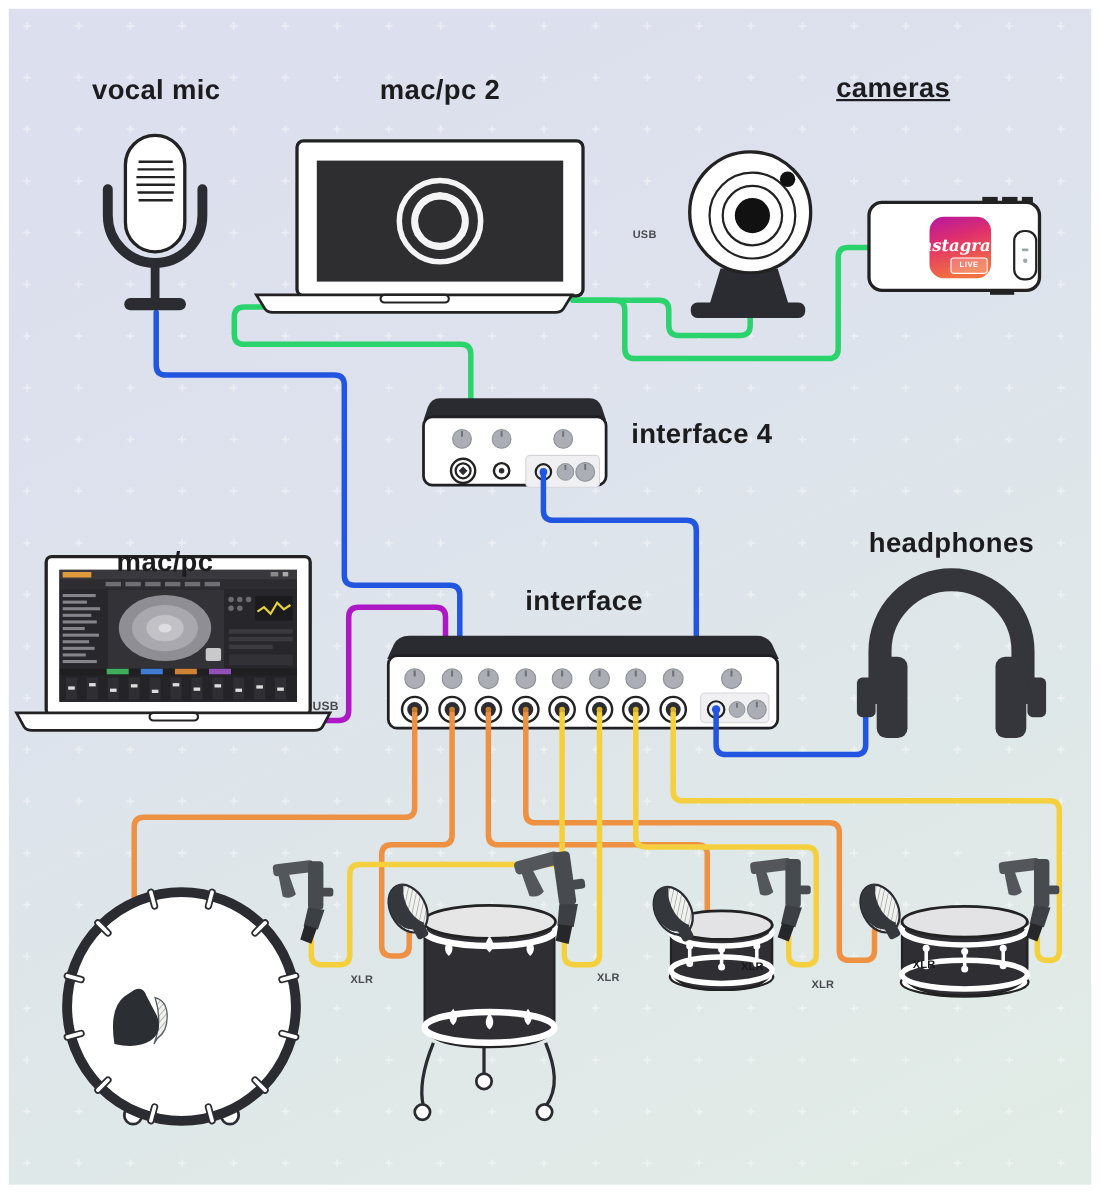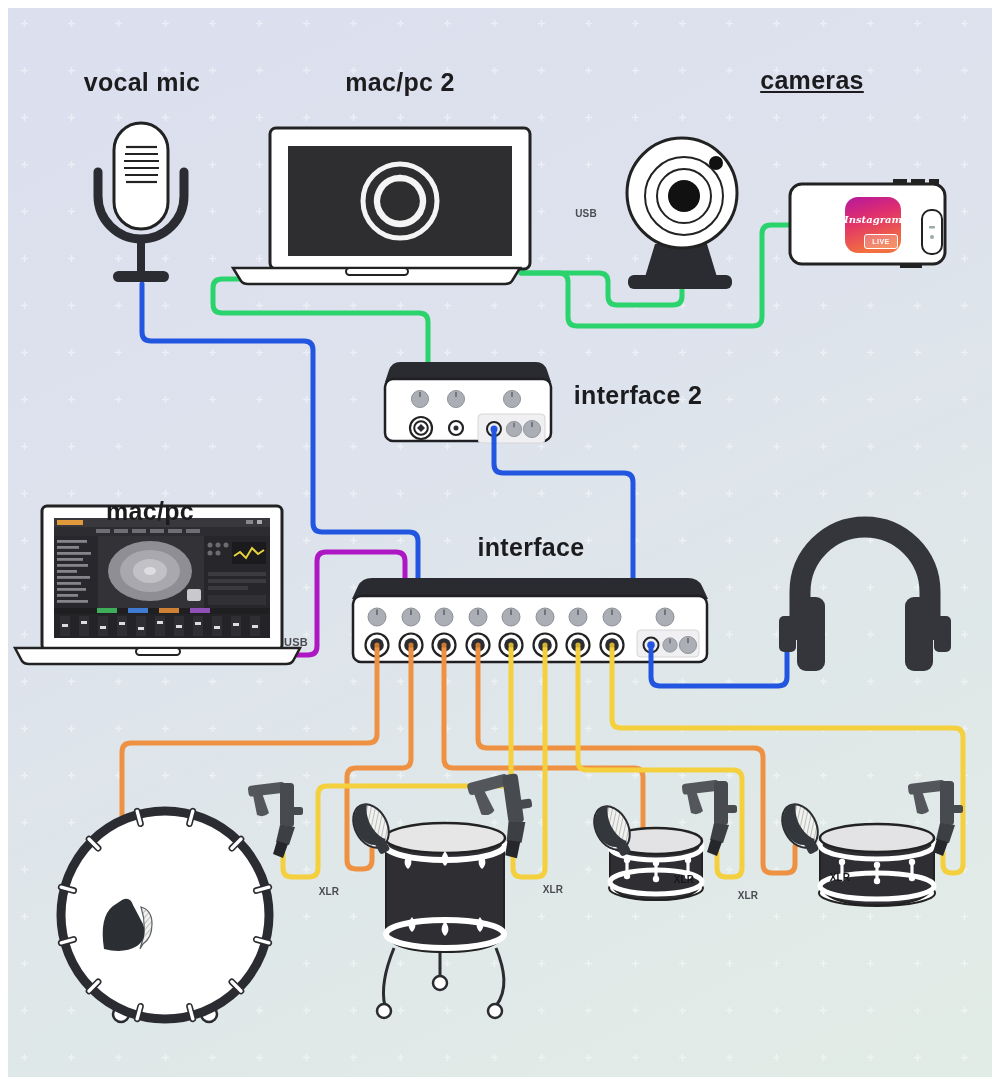--- a/index.html
+++ b/index.html
@@ -7,21 +7,21 @@
          font-family:"Liberation Sans",sans-serif;}
   .canvas{position:absolute;left:8px;top:8px;width:984px;height:1069px;
           background:linear-gradient(155deg,#dcdfee 0%,#dde2ed 38%,#dfe8e8 70%,#e2ece6 100%);}
   svg.scene{position:absolute;left:-8px;top:-8px;width:1000px;height:1085px;display:block;}
   .lbl{position:absolute;font-weight:700;font-size:25px;color:#1c1c1e;letter-spacing:.3px;
        transform:translateX(-50%);white-space:nowrap;}
   .tag{position:absolute;font-weight:700;font-size:10px;color:#4a4c52;
        transform:translateX(-50%);white-space:nowrap;letter-spacing:.2px;}
   .tag.dark{color:#17181c;}
   .ig-name{position:absolute;font-family:"DejaVu Serif",serif;font-style:italic;font-weight:700;
-           font-size:10px;color:#fff;transform:translateX(-50%);white-space:nowrap;}
+           font-size:15px;color:#fff;transform:translateX(-50%);white-space:nowrap;}
   .ig-badge{position:absolute;left:856px;top:226px;width:32px;height:13px;border:1.5px solid #fff;
             border-radius:3px;background:rgba(255,255,255,.22);color:#fff;font-size:7px;
             font-weight:700;text-align:center;line-height:13px;letter-spacing:.5px;}
 </style>
 </head>
 <body>
 
 <div class="frame">
 <div class="canvas">
 
@@ -366,23 +366,24 @@
 <use href="#eggmic" transform="translate(800,826) rotate(-28)"></use>
 <use href="#clipmic" transform="translate(283,820)"></use>
 <use href="#clipmic" transform="translate(511,816) rotate(-8) scale(1.12)"></use>
 <use href="#clipmic" transform="translate(717,818)"></use>
 <use href="#clipmic" transform="translate(943,818)"></use>
 </svg>
 
 <div class="lbl" style="left:134px;top:60px;">vocal mic</div>
 <div class="lbl" style="left:392px;top:60px;text-align:center;">mac/pc 2</div>
 <div class="lbl" style="left:804px;top:58px;text-decoration:underline;">cameras</div>
-<div class="lbl" style="left:630px;top:373px;">interface 2</div>
+<div class="lbl" style="left:630px;top:373px;">interface 4</div>
 <div class="lbl" style="left:142px;top:474px;margin-top:15px;">mac/pc</div>
 <div class="lbl" style="left:523px;top:525px;text-align:right;">interface</div>
+<div class="lbl" style="left:857px;top:472px;">headphones</div>
 
 <div class="tag" style="left:578px;top:200px;">USB</div>
 <div class="tag" style="left:288px;top:628px;font-size:11px;">USB</div>
 <div class="tag" style="left:321px;top:878px;">XLR</div>
 <div class="tag" style="left:545px;top:876px;">XLR</div>
 <div class="tag" style="left:740px;top:882px;">XLR</div>
 <div class="tag dark" style="left:676px;top:866px;">XLR</div>
 <div class="tag dark" style="left:832px;top:864px;">XLR</div>
 
 <div class="ig-name" style="left:865px;top:206px;">Instagram</div>

